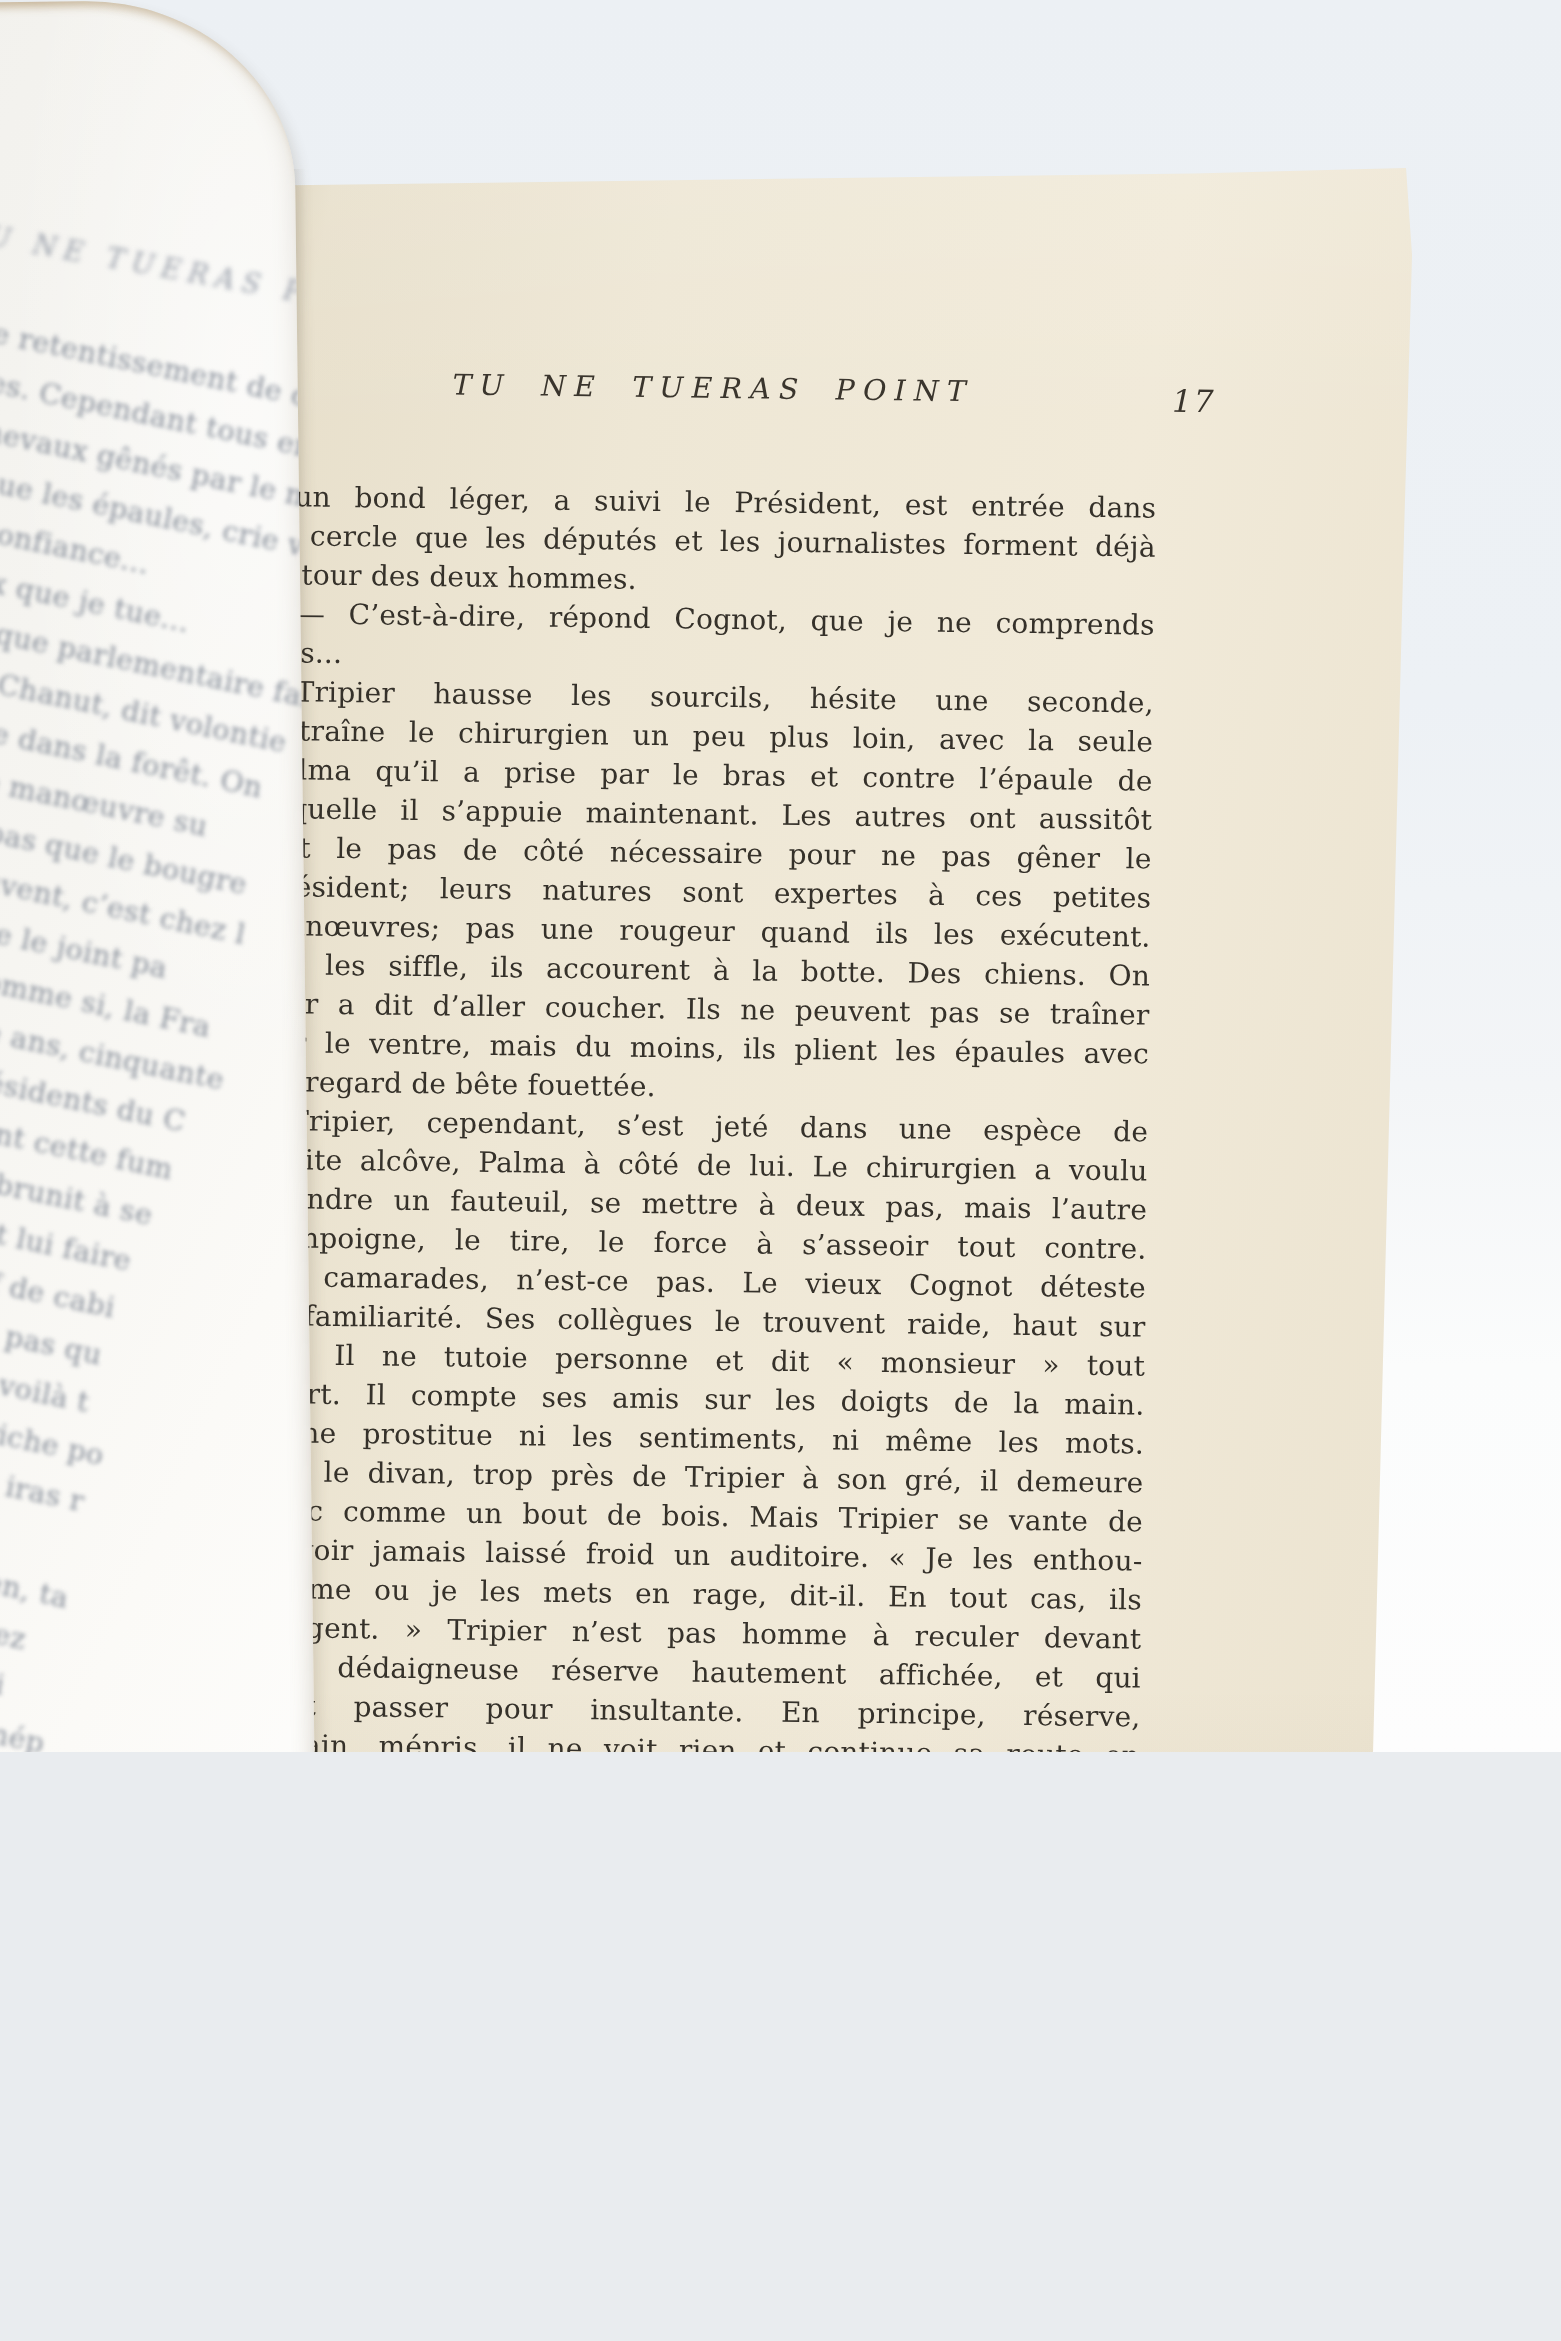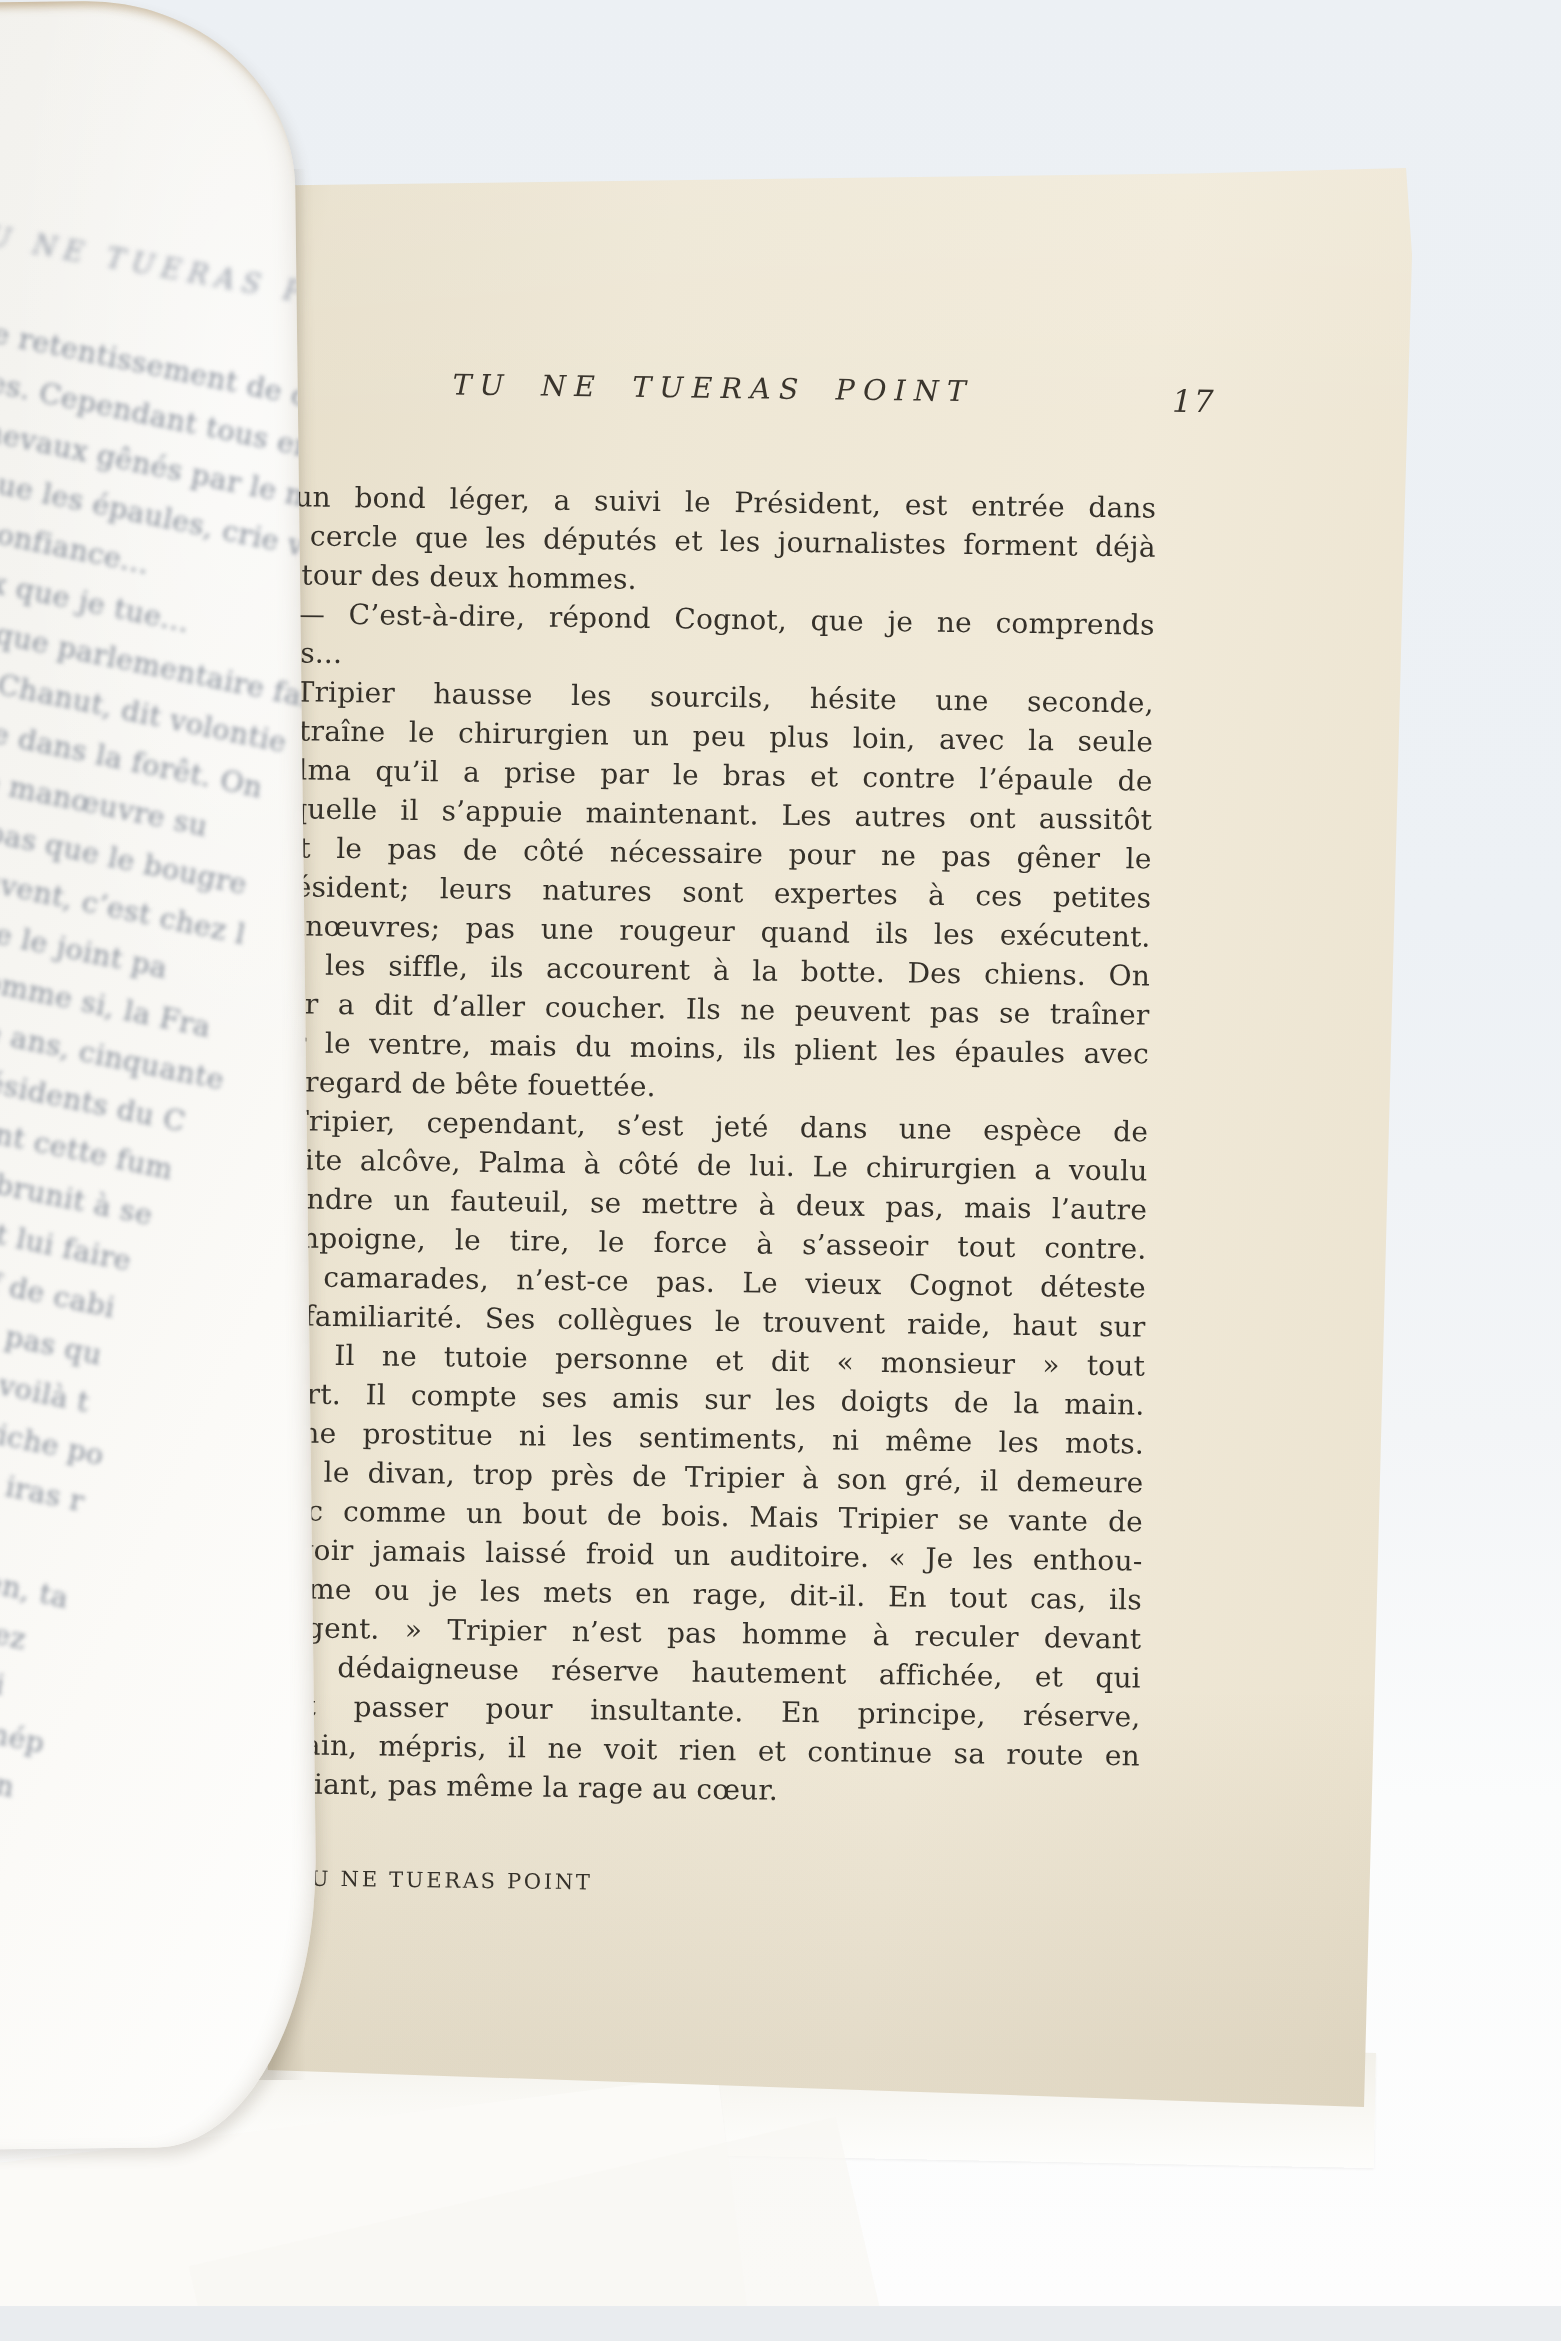--- a/index.html
+++ b/index.html
@@ -1,17 +1,17 @@
 <!DOCTYPE html>
 <html style="font-size:11px"><head>
 <meta charset="utf-8">
 <style>
   html,body{margin:0;padding:0;background:#e9ecef;}
   #stage{
-    position:relative;width:1561px;height:2306px;overflow:hidden;
+    position:relative;width:1561px;height:1752px;overflow:hidden;
     background:linear-gradient(180deg,#ecf0f4 0%,#edf1f5 40%,#f3f5f7 62%,#fbfcfc 78%,#fdfdfd 100%);
     font-family:"DejaVu Serif","Liberation Serif",serif;
   }
   
   .under-sheet{position:absolute;}
   #sheet-a{left:115px;top:2041px;width:1260px;height:115px;transform:rotate(1.1deg);
     background:linear-gradient(180deg,#f2f0e9 0%,#f9f8f4 55%,#fdfdfb 100%);box-shadow:0 1.4px 2.7px rgba(0,0,0,.05);}
   #sheet-b{left:-41px;top:2121px;width:779px;height:285px;transform:rotate(-7deg);
     background:#fbfaf7;box-shadow:0 0.7px 1.4px rgba(0,0,0,.04);}
   #sheet-c{left:203px;top:2189px;width:664px;height:203px;transform:rotate(-13deg);

